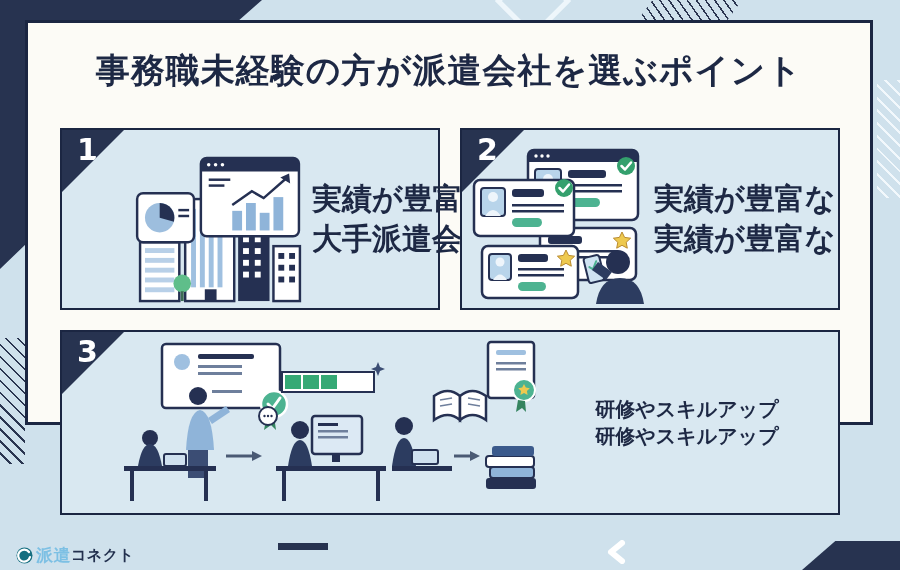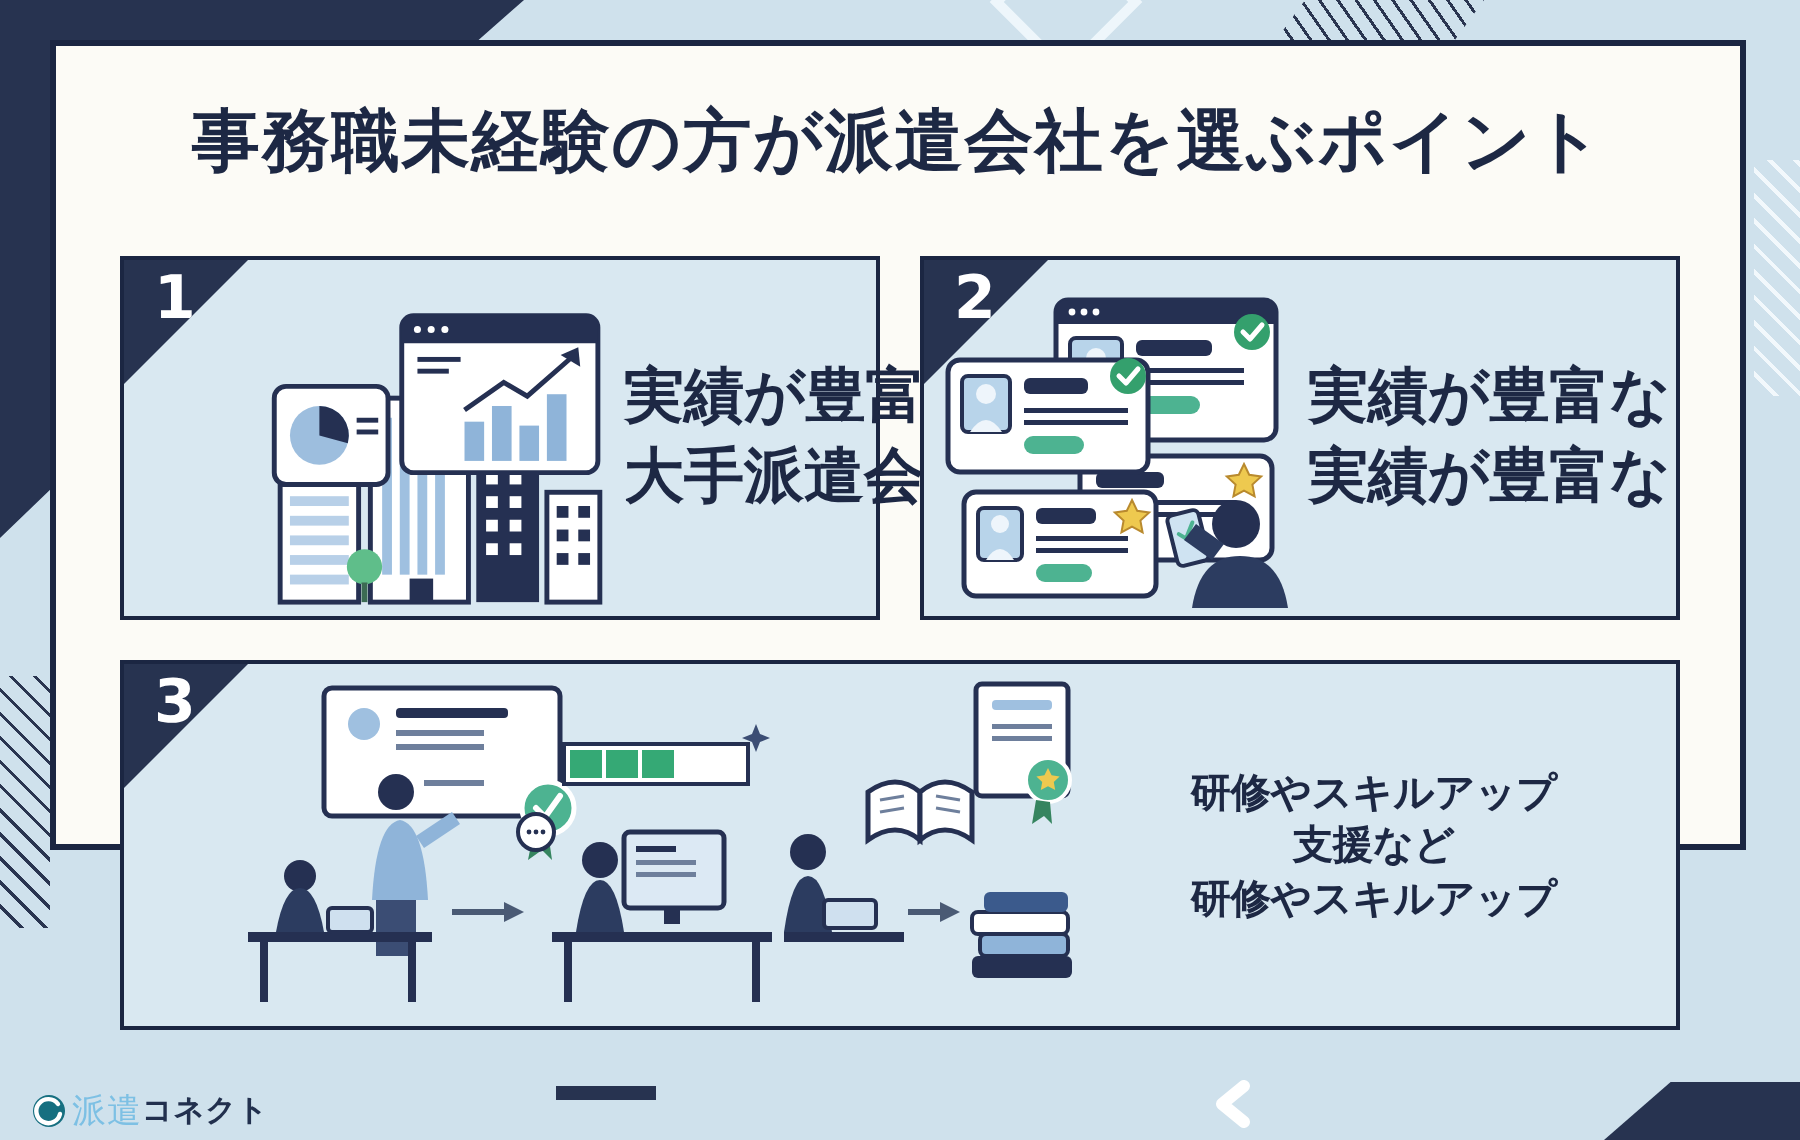--- a/index.html
+++ b/index.html
@@ -68,21 +68,21 @@
   .pt-1 .pt-text,.pt-2 .pt-text{margin-left:6px;}
   .pt-3 .pt-text{text-align:center;flex:1;font-size:20px;}
   .illo{flex:0 0 auto;}
   .illo-1{margin:22px 0 0 72px;}
   .illo-2{margin:14px 0 0 8px;}
   .illo-3{margin:6px 0 0 54px;}
   
   .logo{
     position:absolute;left:16px;top:543px;display:flex;align-items:center;height:24px;
   }
-  .logo-light{color:#7dc0e4;font-size:17px;font-weight:400;margin-left:3px;letter-spacing:.5px;}
+  .logo-light{color:#7dc0e4;font-size:17px;font-weight:700;margin-left:3px;letter-spacing:.5px;}
   .logo-dark{color:#22304e;font-size:15px;font-weight:800;letter-spacing:.5px;}
 </style>
 </head>
 <body>
 
 <div class="bg-topleft"></div>
 <div class="diamond"></div>
 <div class="hatch-top"></div>
 <div class="hatch-right"></div>
 <div class="hatch-left"></div>
@@ -324,21 +324,20 @@
         <g>
           <rect x="370" y="140" width="50" height="11" rx="3" fill="#253052"></rect>
           <rect x="374" y="129" width="44" height="11" rx="3" fill="#8fb4d9" stroke="#253052" stroke-width="2"></rect>
           <rect x="370" y="118" width="48" height="11" rx="3" fill="#ffffff" stroke="#253052" stroke-width="2"></rect>
           <rect x="376" y="108" width="42" height="10" rx="3" fill="#3b5a8c"></rect>
         </g>
       </svg>
     </div>
     <div class="pt-text">
       <div>研修やスキルアップ</div>
-      <div>支援など</div>
       <div>研修やスキルアップ</div>
     </div>
   </div>
 </div>
 
 <div class="logo">
   <svg width="17" height="17" viewBox="0 0 17 17">
     <circle cx="8.5" cy="8.5" r="8" fill="#166f80"></circle>
     <path d="M13 5 a6 6 0 1 0 1 5" fill="none" stroke="#ffffff" stroke-width="2.2" stroke-linecap="round"></path>
   </svg>

